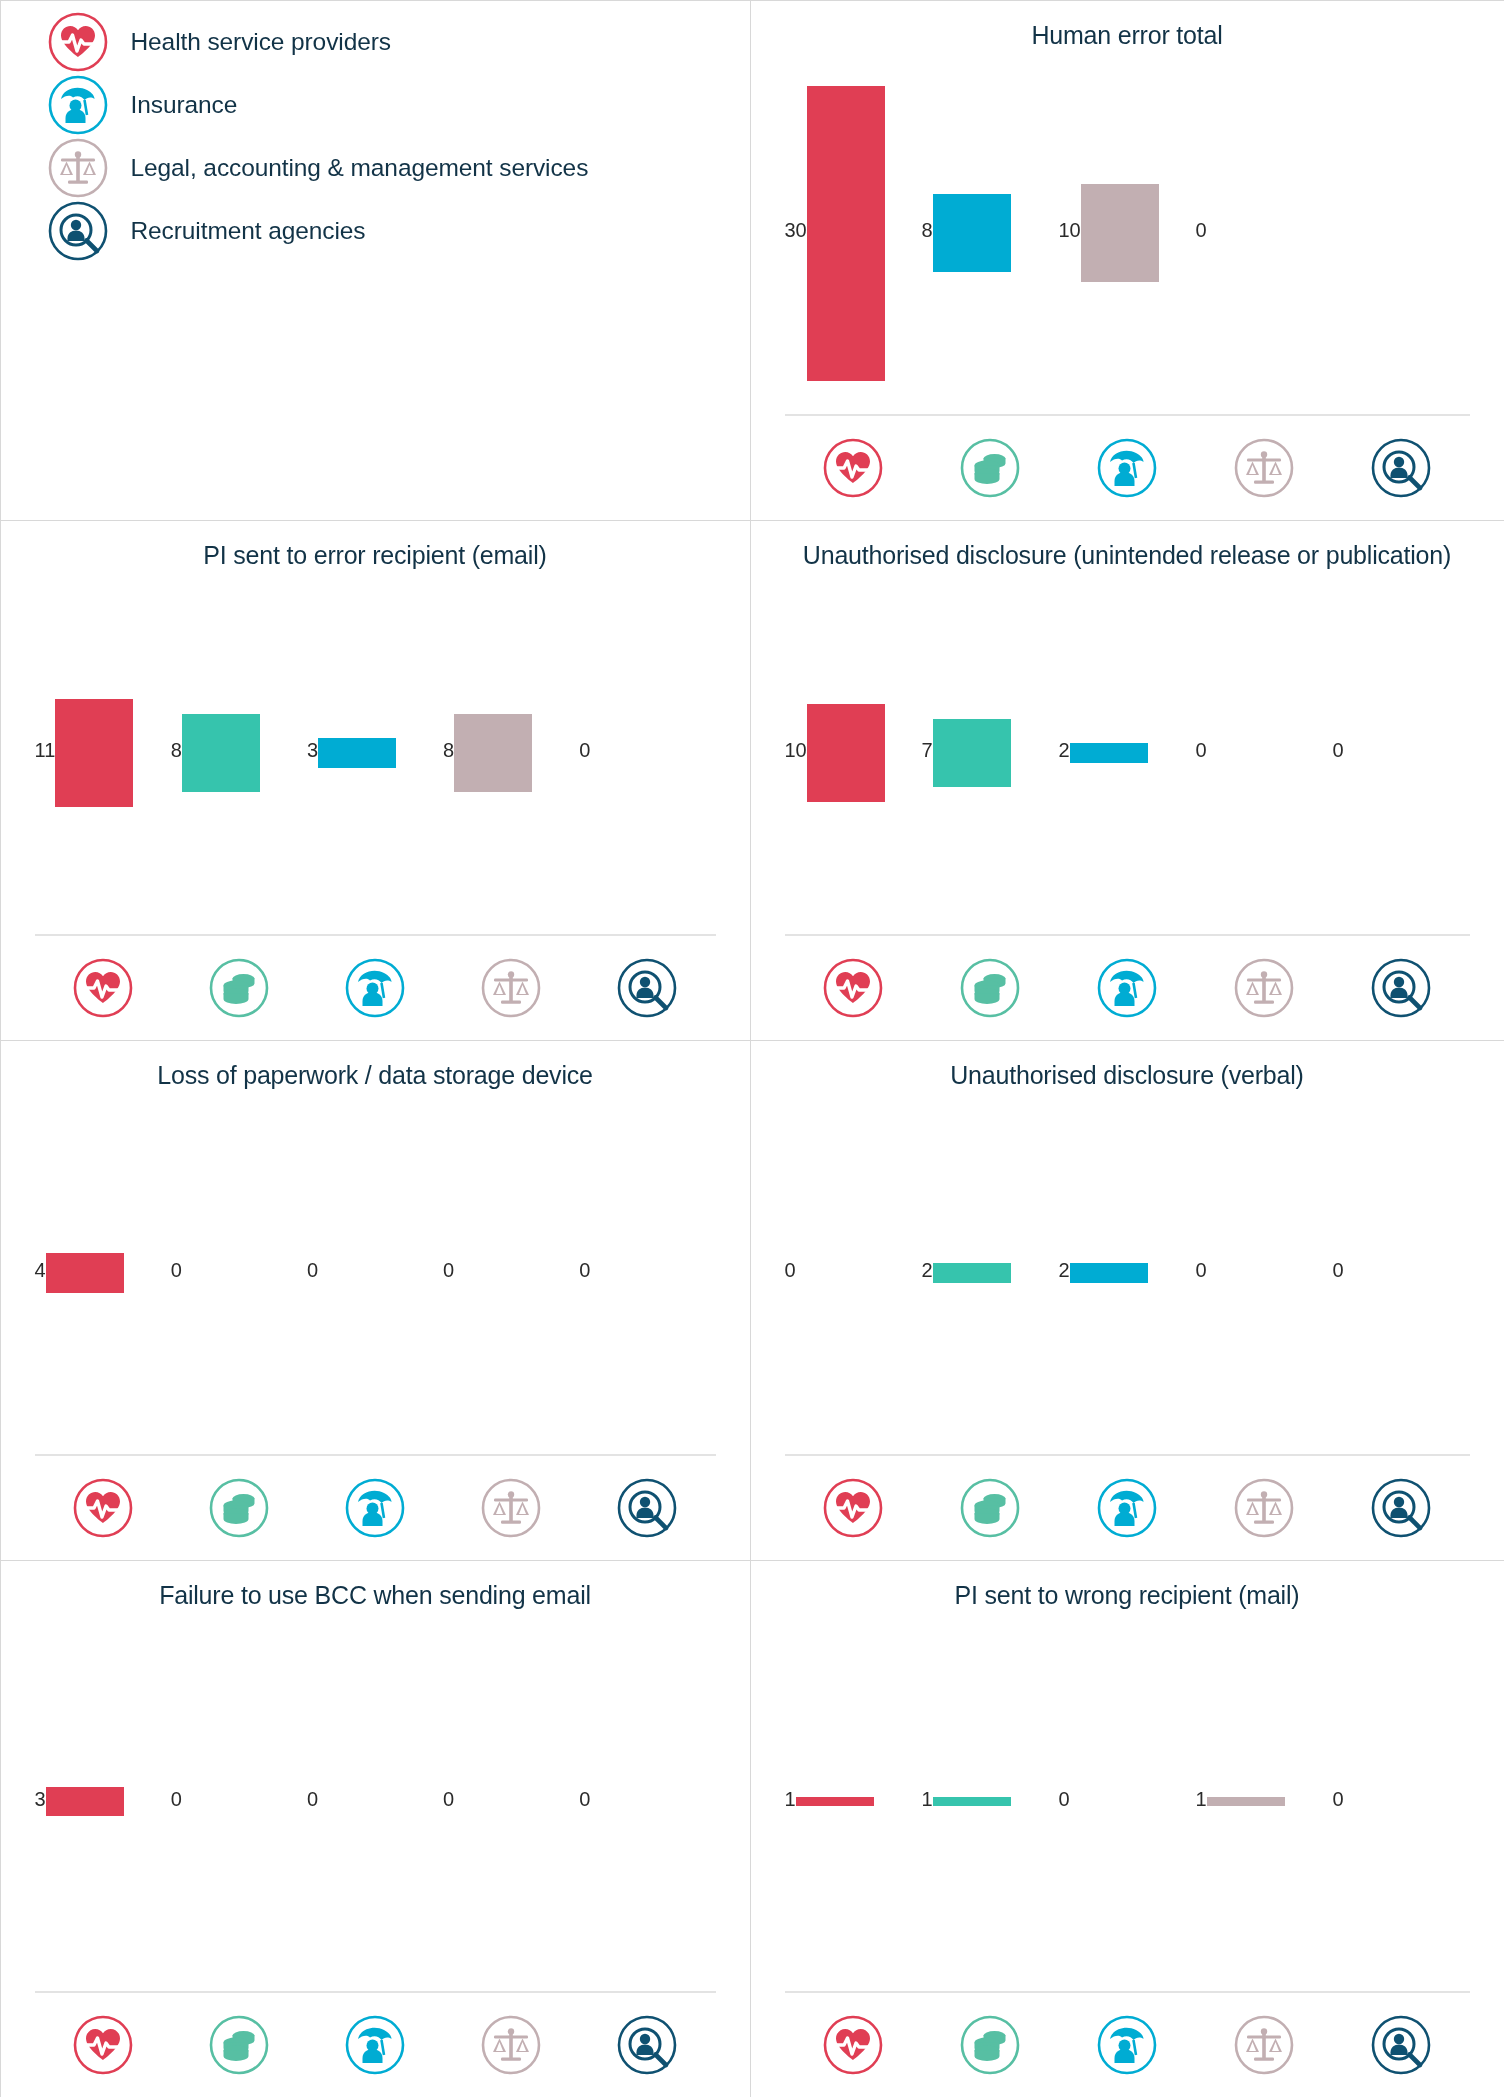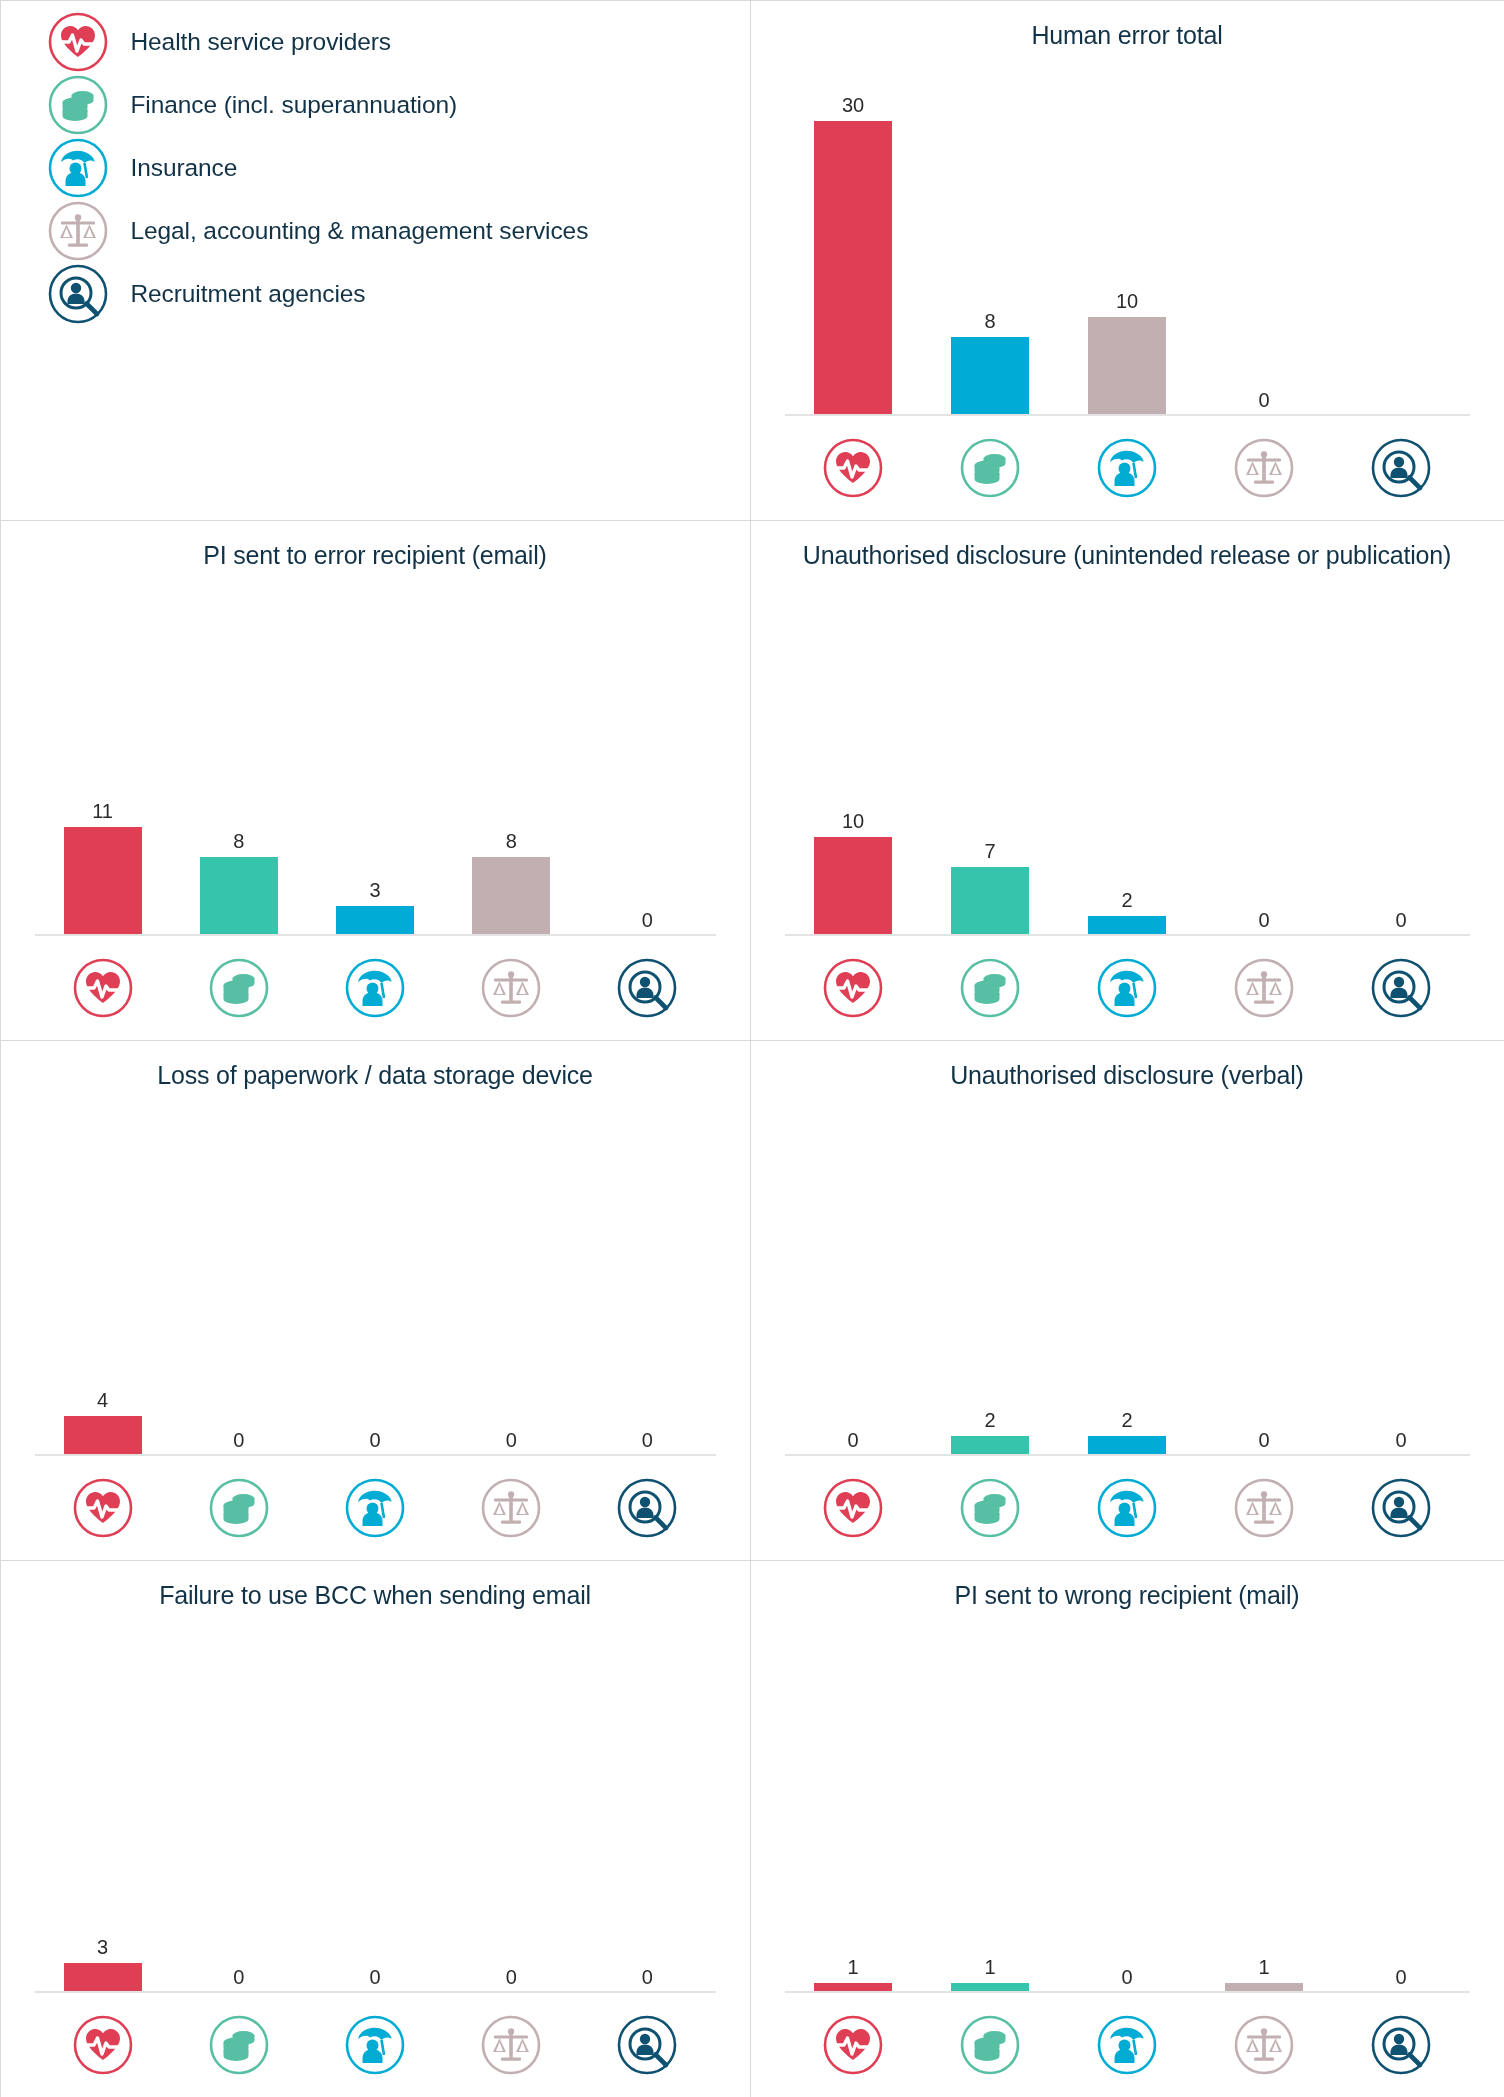--- a/index.html
+++ b/index.html
@@ -62,23 +62,21 @@
     position: absolute;
     left: 0; right: 0; bottom: 0;
     height: 100%;
     display: grid;
     grid-template-columns: repeat(5, 1fr);
     align-items: end;
   }
   .bar-cell {
     position: relative;
     display: flex;
-    flex-direction: column;
     align-items: center;
-    justify-content: flex-end;
     height: 100%;
   }
   .bar-value {
     font-size: 20px;
     color: #2b2b2b;
     margin-bottom: 6px;
     line-height: 1;
   }
   .bar {
     width: 78px;
@@ -112,35 +110,20 @@
       <span class="legend-icon">
         <svg width="62" height="62" viewBox="0 0 62 62">
           <circle cx="31" cy="31" r="28" fill="none" stroke="#E03E54" stroke-width="2.6"></circle>
           <path d="M31 46 C 31 46, 14 34, 14 24.5 C 14 18.8, 18.6 15, 23.2 15 C 26.5 15, 29.4 16.8, 31 19.3 C 32.6 16.8, 35.5 15, 38.8 15 C 43.4 15, 48 18.8, 48 24.5 C 48 34, 31 46, 31 46 Z" fill="#E03E54"></path>
           <path d="M11 31 L 22 31 L 25.5 24 L 30 40 L 34 29 L 37 33 L 51 33" fill="none" stroke="#ffffff" stroke-width="3.4" stroke-linejoin="round" stroke-linecap="round"></path>
         </svg>
       </span>
       <span class="legend-label">Health service providers</span>
     </div>
 
-    <div class="legend-row">
-      <span class="legend-icon">
-        <svg width="62" height="62" viewBox="0 0 62 62">
-          <circle cx="31" cy="31" r="28" fill="none" stroke="#57BFA3" stroke-width="2.6"></circle>
-          <ellipse cx="35.5" cy="21.5" rx="11" ry="4.4" fill="#57BFA3"></ellipse>
-          <path d="M24.5 21.5 v5 a11 4.4 0 0 0 22 0 v-5 z" fill="#57BFA3"></path>
-          <ellipse cx="28" cy="28.5" rx="12.5" ry="5" fill="#57BFA3"></ellipse>
-          <path d="M15.5 28.5 v5.5 a12.5 5 0 0 0 25 0 v-5.5 z" fill="#57BFA3"></path>
-          <ellipse cx="28" cy="36.5" rx="12.5" ry="5" fill="#57BFA3"></ellipse>
-          <path d="M15.5 36.5 v5.5 a12.5 5 0 0 0 25 0 v-5.5 z" fill="#57BFA3"></path>
-          <ellipse cx="28" cy="36.5" rx="12.5" ry="5" fill="#ffffff" opacity="0.0"></ellipse>
-        </svg>
-      </span>
-      <span class="legend-label">Finance (incl. superannuation)</span>
-    </div>
 
     <div class="legend-row">
       <span class="legend-icon">
         <svg width="62" height="62" viewBox="0 0 62 62">
           <circle cx="31" cy="31" r="28" fill="none" stroke="#00ACD3" stroke-width="2.6"></circle>
           <path d="M14 25 C 16 15, 30 11, 40 16 C 45 18.5, 47.5 22, 47.5 25 C 44 22.5, 40 23.5, 37.5 26 C 35 22, 30 21, 26 23.5 C 23.5 20.5, 18 21.5, 14 25 Z" fill="#00ACD3"></path>
           <path d="M37.5 26 L 40 41" fill="none" stroke="#00ACD3" stroke-width="2.6"></path>
           <circle cx="28.5" cy="31.5" r="6" fill="#00ACD3"></circle>
           <path d="M18.5 49 v-5 c0-5.5 4.5-9 10-9 s10 3.5 10 9 v5 z" fill="#00ACD3"></path>
         </svg>

